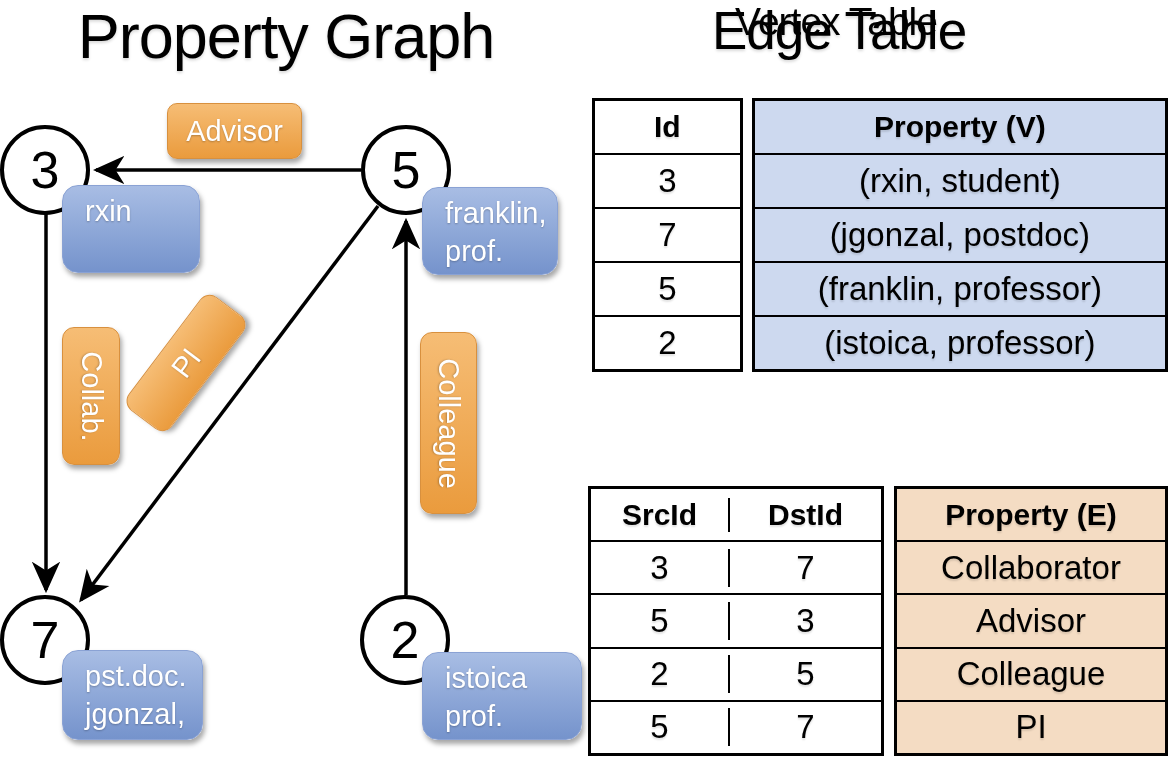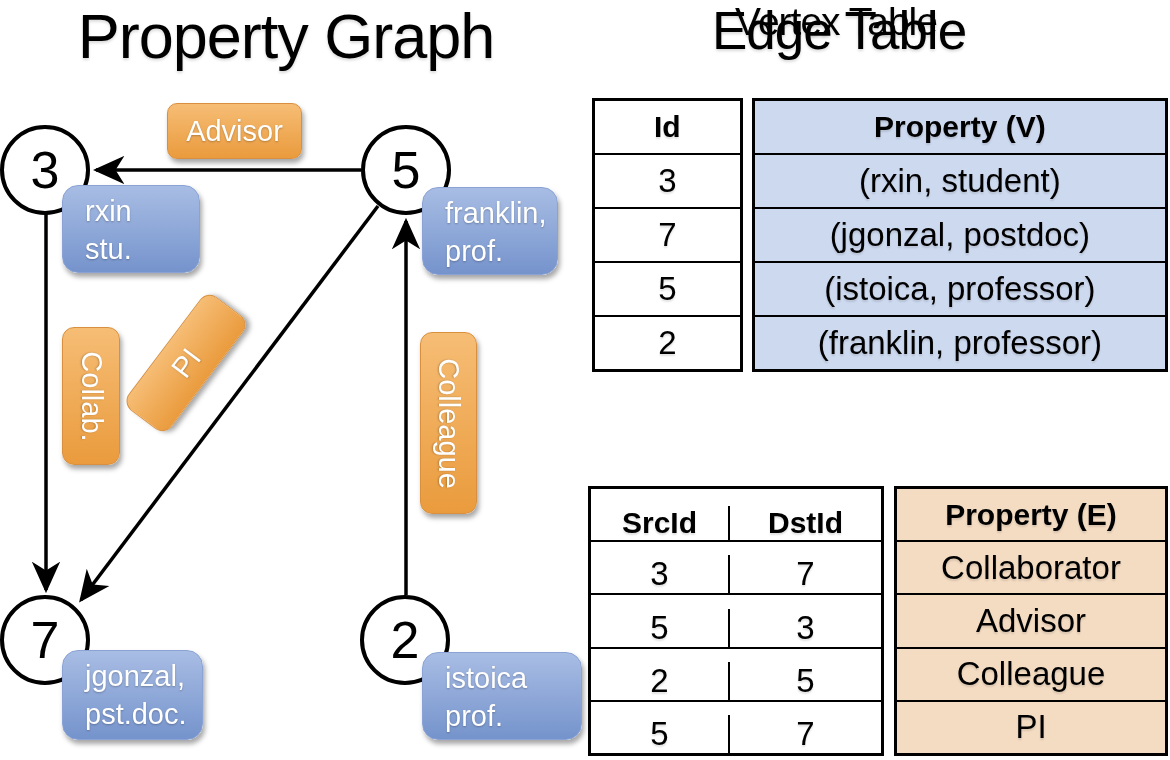--- a/index.html
+++ b/index.html
@@ -36,21 +36,21 @@
   .table{position:absolute;display:flex}
   .vtable{left:592px;top:98px;width:576px;height:274px;gap:9px}
   .etable{left:588px;top:486px;width:580px;height:270px;gap:10px}
   .tpart{border:3px solid #000;box-sizing:border-box;display:flex;flex-direction:column;height:100%}
   .tpart>*{flex:1;display:flex;align-items:center;justify-content:center}
   .tpart>*:not(:first-child){border-top:2px solid #000}
   .cell{font-size:33px;text-shadow:0 2px 2px rgba(0,0,0,.12)}
   .cell.th{font-size:30px;font-weight:700}
   .bluefill{background:var(--vertex_cell_fill,#cdd9ef)}
   .peachfill{background:var(--edge_cell_fill,#f4dcc3)}
-  .r2{display:flex;align-items:flex-end}
+  .r2{display:flex;align-items:center}
   .r2 .c1{width:137px;border-right:2px solid #000;display:flex;align-items:center;justify-content:center}
   .r2 .c2{flex:1;display:flex;align-items:center;justify-content:center}
 </style>
 </head>
 <body>
 
 <div class="root">
 
   <div class="title pg">Property Graph</div>
   <div class="title vt">Vertex Table</div>
@@ -86,49 +86,48 @@
   </div>
   <div class="obox pi" style="left:115px;top:336px;width:140px;height:52px">
     <span>PI</span>
   </div>
   <div class="obox" style="left:420px;top:332px;width:55px;height:180px">
     <span class="vtext">Colleague</span>
   </div>
 
   <div class="vbox" style="left:62px;top:185px;width:138px;height:88px">
     <div>rxin</div>
-    <div>stu.</div>
   </div>
   <div class="vbox" style="left:422px;top:187px;width:136px;height:88px">
     <div>franklin,</div>
     <div>prof.</div>
   </div>
   <div class="vbox" style="left:62px;top:650px;width:141px;height:90px">
+    <div>pst.doc.</div>
     <div>jgonzal,</div>
-    <div>pst.doc.</div>
   </div>
   <div class="vbox" style="left:422px;top:652px;width:160px;height:88px">
     <div>istoica</div>
     <div>prof.</div>
   </div>
 
   <div class="table vtable">
     <div class="tpart" style="width:169px">
       <div class="cell th">Id</div>
       <div class="cell">3</div>
       <div class="cell">7</div>
       <div class="cell">5</div>
       <div class="cell">2</div>
     </div>
     <div class="tpart" style="width:468px">
       <div class="cell th bluefill">Property (V)</div>
       <div class="cell bluefill">(rxin, student)</div>
       <div class="cell bluefill">(jgonzal, postdoc)</div>
+      <div class="cell bluefill">(franklin, professor)</div>
       <div class="cell bluefill">(istoica, professor)</div>
-      <div class="cell bluefill">(franklin, professor)</div>
     </div>
   </div>
 
   <div class="table etable">
     <div class="tpart" style="width:296px">
       <div class="r2">
         <div class="c1 cell th">SrcId</div>
         <div class="c2 cell th">DstId</div>
       </div>
       <div class="r2">

